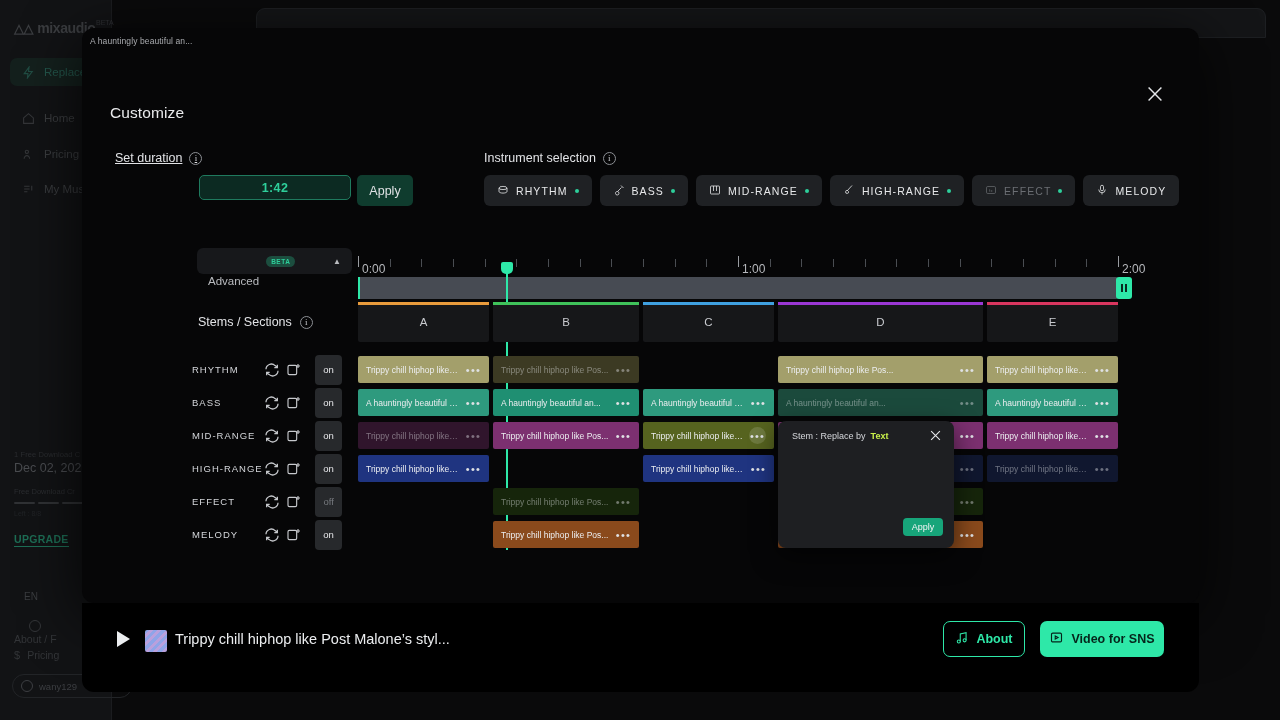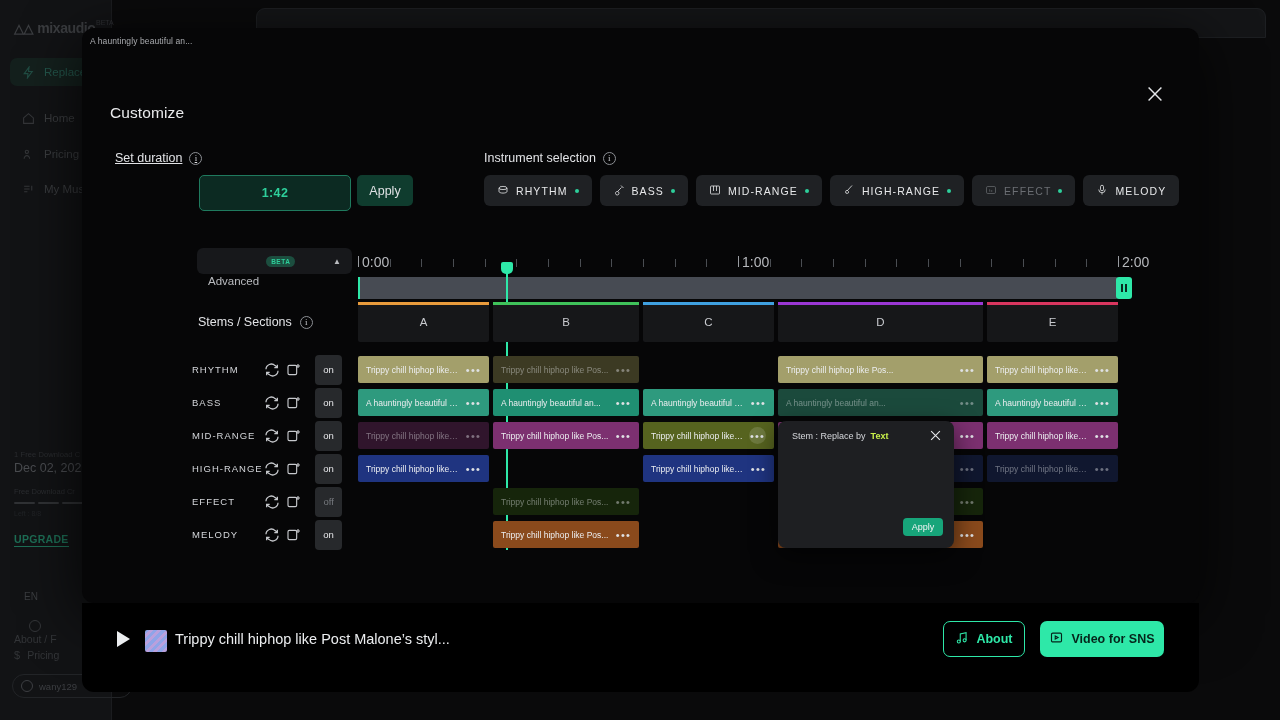--- a/index.html
+++ b/index.html
@@ -87,21 +87,21 @@
   .sd-label {
     position: absolute; left: 33px; top: 123px; font-size: 12.5px; color: #e2e3e6;
     display: flex; align-items: center; gap: 7px; text-decoration: underline;
   }
   .info-i {
     width: 13px; height: 13px; border-radius: 50%; border: 1px solid #8c8f94;
     color: #c9cbcf; font-size: 9px; line-height: 11px; text-align: center;
     font-family: "Liberation Serif", serif; display: inline-block;
   }
   .dur-box {
-    position: absolute; left: 117px; top: 147px; width: 152px; height: 36px;
+    position: absolute; left: 117px; top: 147px; width: 152px; height: 25px;
     background: #0c2a22; border: 1px solid #1f7a5e; border-radius: 5px;
     display: flex; align-items: center; justify-content: center;
     color: #2ecf9b; font-size: 12.5px; font-weight: bold; letter-spacing: .4px;
   }
   .apply-top {
     position: absolute; left: 275px; top: 147px; width: 56px; height: 31px;
     background: #0f3c2e; border-radius: 5px; color: #dfe1e4; font-size: 12.5px;
     display: flex; align-items: center; justify-content: center; cursor: pointer;
   }
 
@@ -137,21 +137,21 @@
 
   .stems-label {
     position: absolute; left: 116px; top: 287px; font-size: 12.5px; color: #e2e3e6;
     display: flex; align-items: center; gap: 8px;
   }
 
   
   .ruler { position: absolute; left: 276px; top: 226px; width: 760px; height: 20px; }
   .ruler .tick { position: absolute; top: 5px; width: 1px; height: 8px; background: #4a4d52; }
   .ruler .tick.major { top: 2px; height: 11px; background: #9a9da2; }
-  .ruler .lab { position: absolute; top: 0px; font-size: 14px; color: #b6b8bc; }
+  .ruler .lab { position: absolute; top: 8px; font-size: 12px; color: #b6b8bc; }
 
   .scrub-track {
     position: absolute; left: 276px; top: 249px; width: 760px; height: 22px;
     background: #474b53; border-radius: 2px;
   }
   .scrub-fill { position: absolute; left: 0; top: 0; height: 22px; width: 0px; background: #3d4148; }
   .pause-btn {
     position: absolute; left: 1034px; top: 249px; width: 16px; height: 22px;
     background: #2ee8a8; border-radius: 3px;
     display: flex; align-items: center; justify-content: center;

